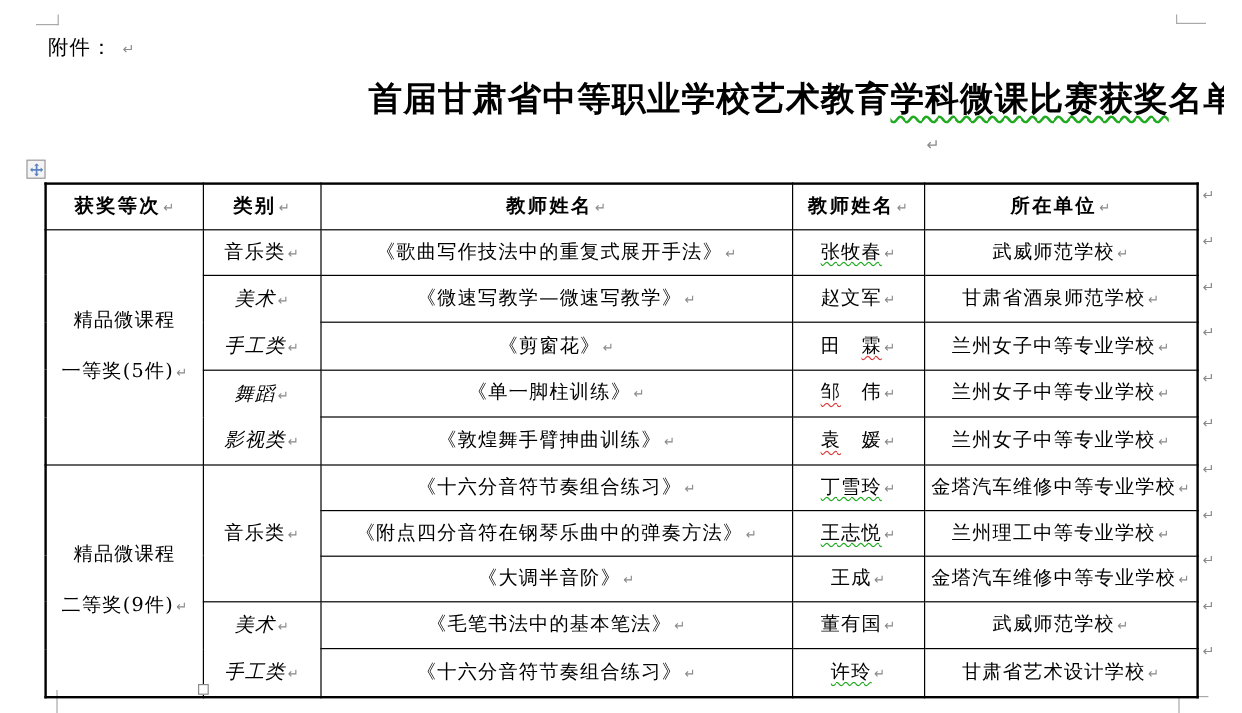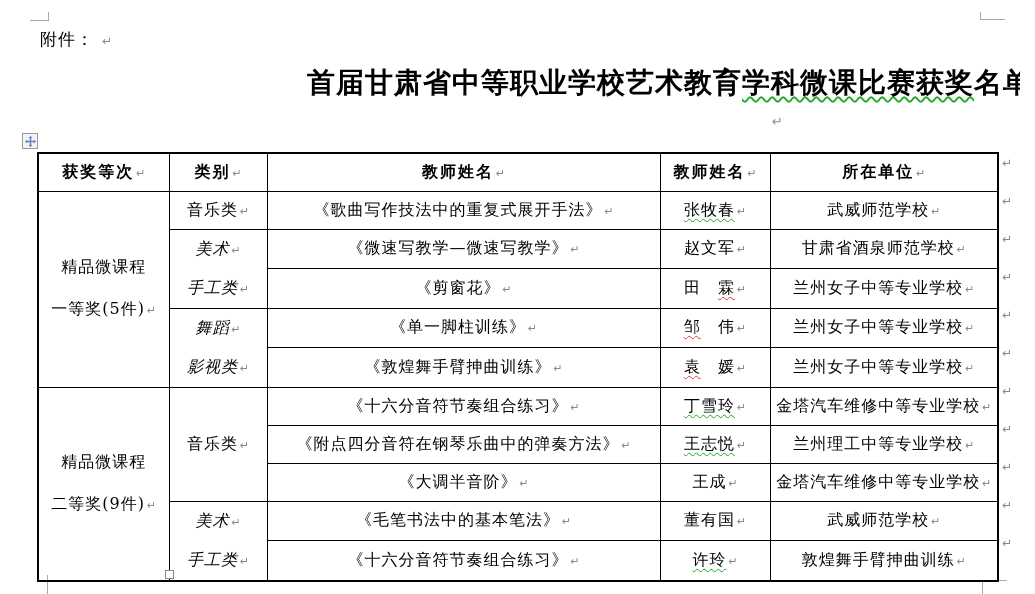--- a/index.html
+++ b/index.html
@@ -159,21 +159,21 @@
         <span>手工类</span><span class="pc">↵</span>
       </td>
       <td><span>《毛笔书法中的基本笔法》</span><span class="pc">↵</span></td>
       <td><span>董有国</span><span></span><span></span><span class="pc">↵</span></td>
       <td><span>武威师范学校</span><span class="pc">↵</span></td>
     </tr>
 
     <tr>
       <td><span>《十六分音符节奏组合练习》</span><span class="pc">↵</span></td>
       <td><span></span><span class="sq-g">许玲</span><span></span><span class="pc">↵</span></td>
-      <td><span>敦煌舞手臂抻曲训练</span><span class="pc">↵</span></td>
+      <td><span>甘肃省艺术设计学校</span><span class="pc">↵</span></td>
     </tr>
   </tbody>
     </table>
 
   <div id="row-marks">
     <div class="rm"><span class="pc">↵</span></div>
     <div class="rm"><span class="pc">↵</span></div>
     <div class="rm"><span class="pc">↵</span></div>
     <div class="rm"><span class="pc">↵</span></div>
     <div class="rm"><span class="pc">↵</span></div>

